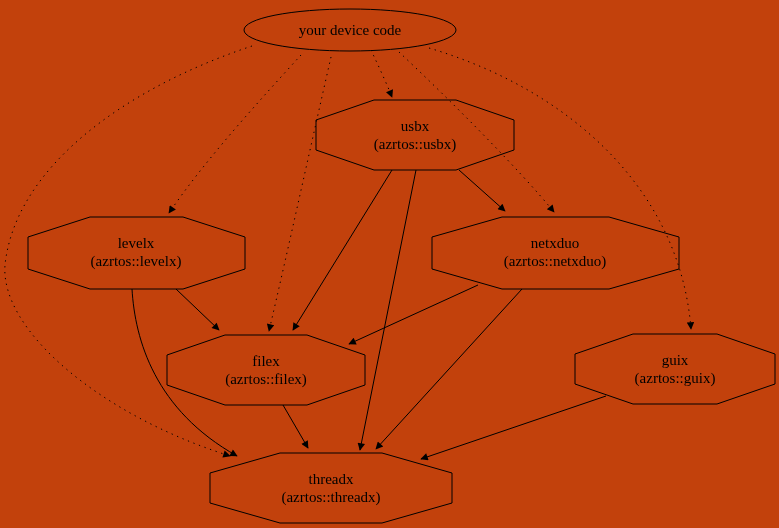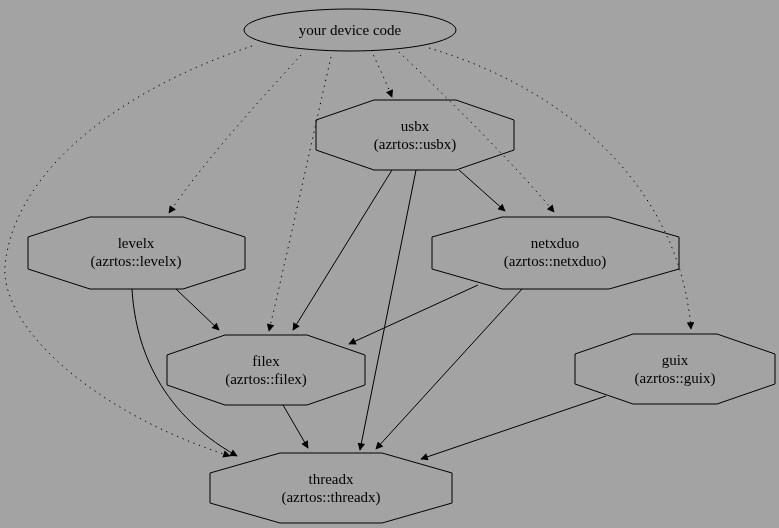--- a/index.html
+++ b/index.html
@@ -4,21 +4,21 @@
 <style>
   html, body {
     margin: 0;
     padding: 0;
     background: #ffffff;
   }
   #canvas {
     position: relative;
     width: 779px;
     height: 528px;
-    background: #a3a3a3;
+    background: #c2410c;
     overflow: hidden;
   }
   svg { display: block; }
   .node-shape {
     fill: none;
     stroke: #000000;
     stroke-width: 1;
   }
   .edge {
     fill: none;

